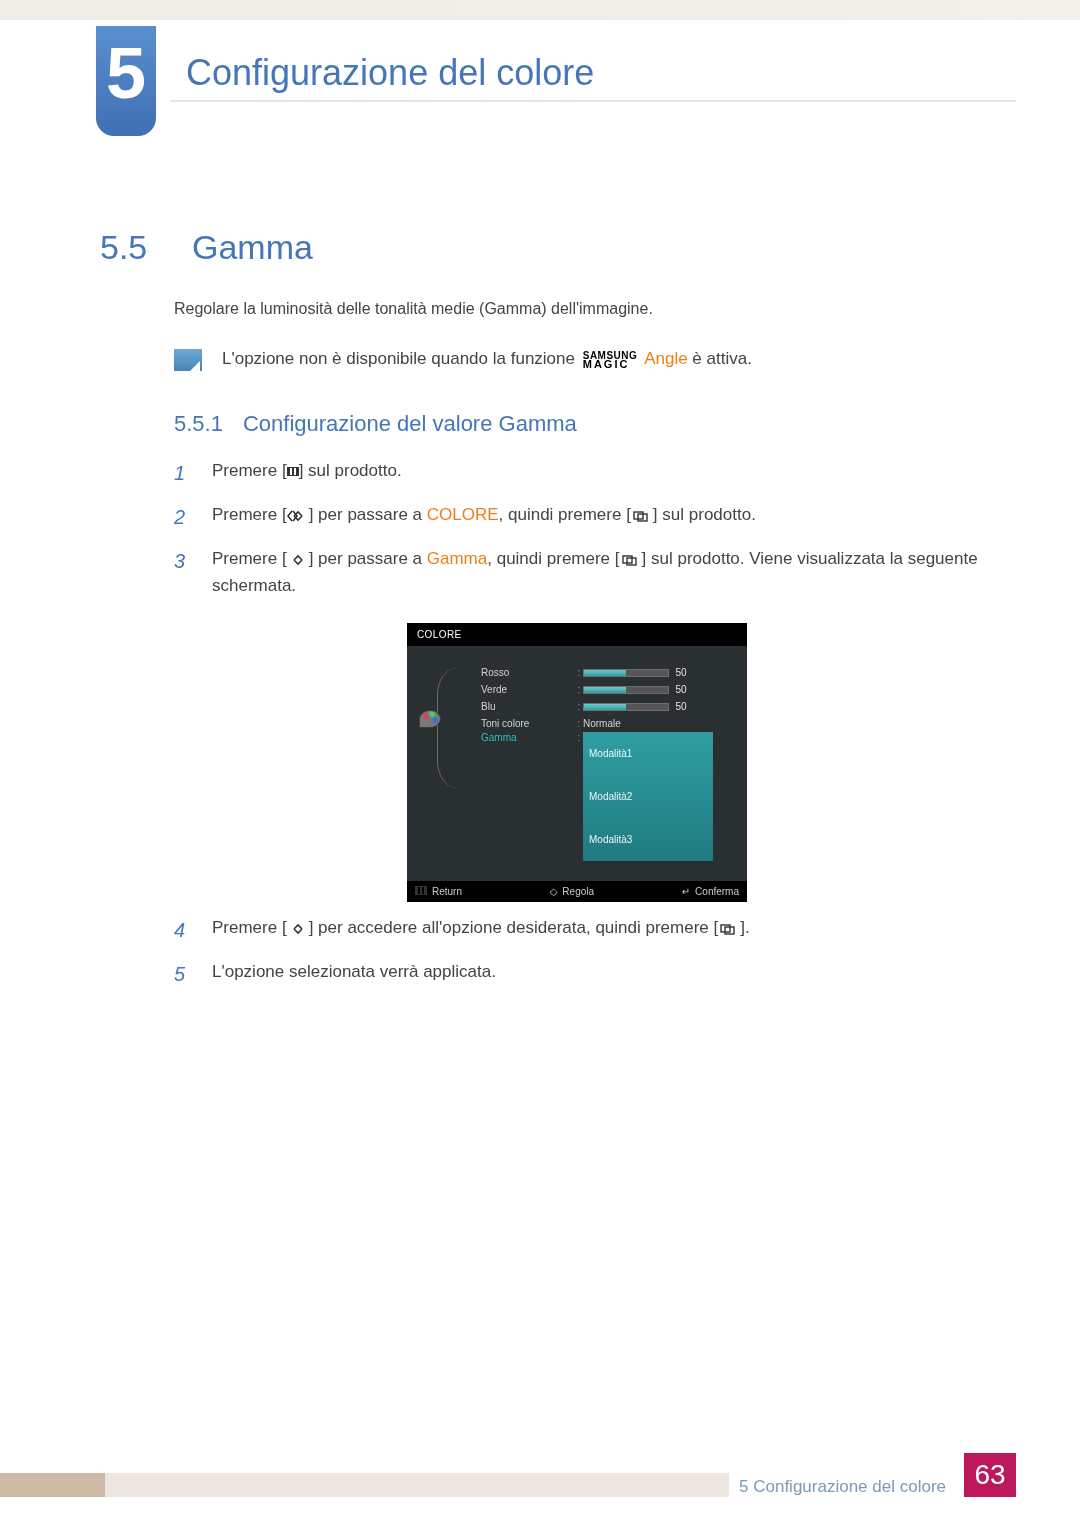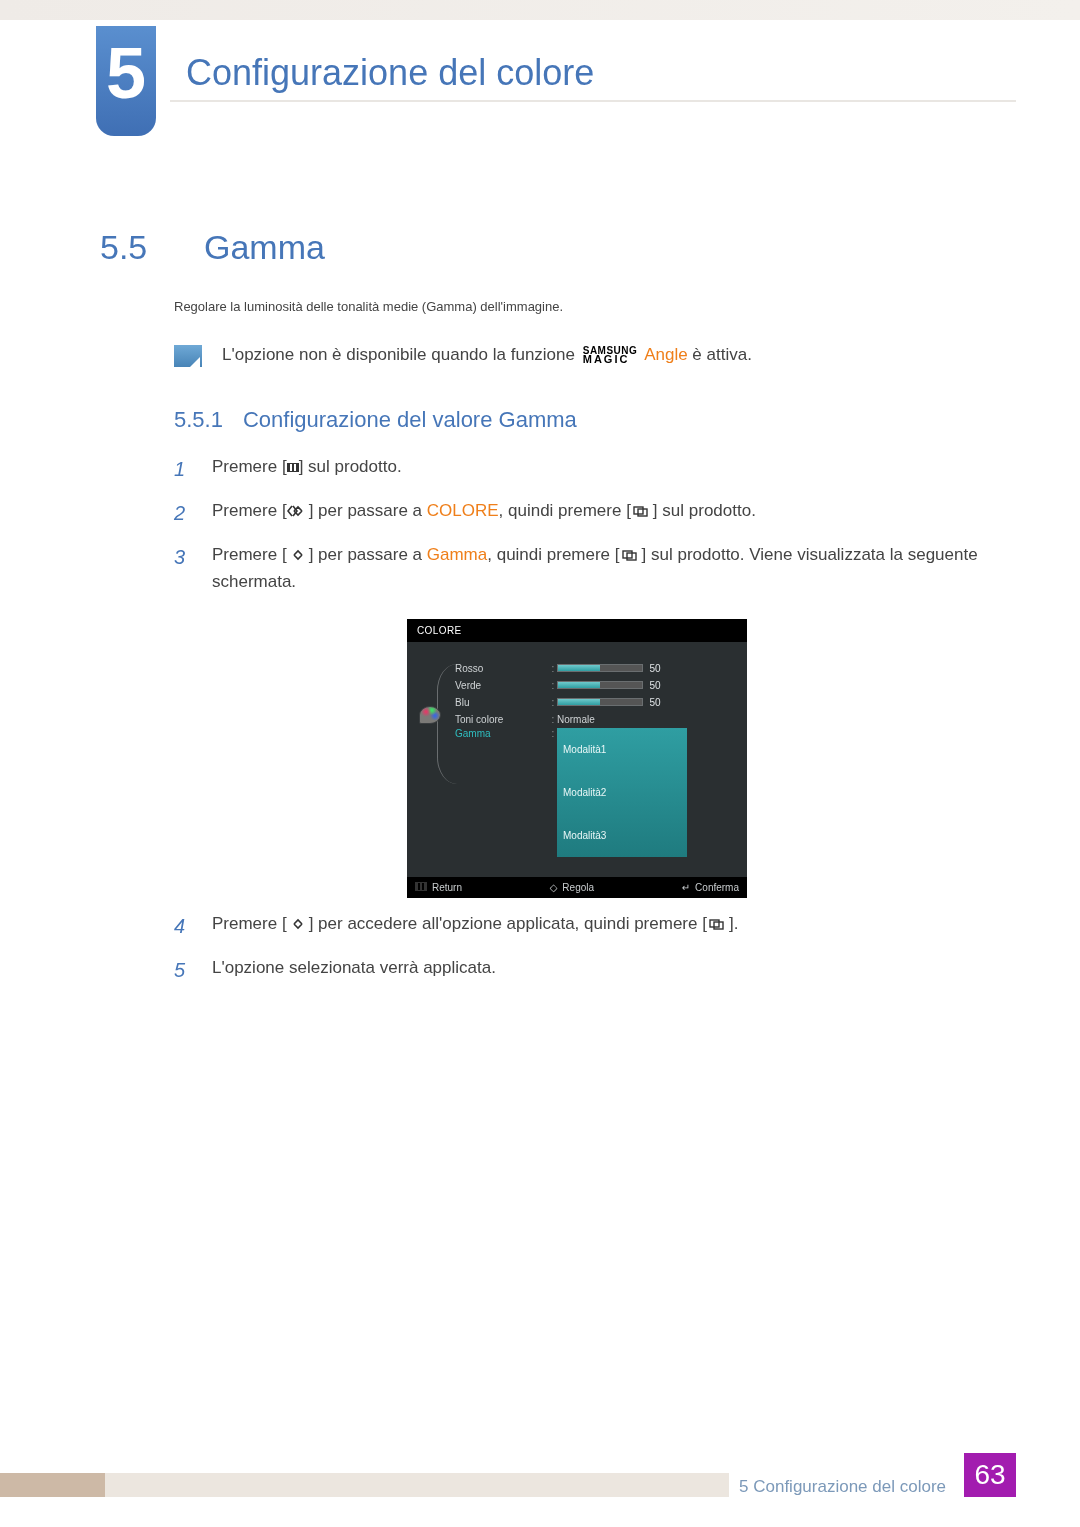--- a/index.html
+++ b/index.html
@@ -48,37 +48,37 @@
     background: #e9e6e2;
     margin: 0 64px 0 170px;
     position: relative;
     top: -36px;
   }
   .content {
     padding: 50px 100px 0 100px;
   }
   .sec-row {
     display: flex;
-    gap: 40px;
+    gap: 28px;
     margin-top: 40px;
   }
   .sec-num {
     color: #4676b8;
     font-size: 34px;
     font-weight: 500;
     width: 64px;
   }
   .sec-title {
     color: #4676b8;
     font-size: 34px;
     font-weight: 500;
   }
   .body-text {
     padding-left: 74px;
-    font-size: 13px;
+    font-size: 16px;
     line-height: 1.5;
     color: #444;
   }
   .para { margin-top: 30px; }
   .note-row {
     display: flex;
     align-items: flex-start;
     gap: 20px;
     margin-top: 28px;
     padding-left: 74px;
@@ -209,21 +209,21 @@
     position: relative;
     border: 1px solid #6a6e70;
   }
   .osd-bar .fill {
     position:absolute; top:0; left:0; bottom:0;
     width: 50%;
     background: linear-gradient(to bottom,#6fc9cc,#2f9ea2);
   }
   .osd-valnum { width: 24px; text-align: center; color:#dfe3e5; }
   .osd-right { flex:1; }
-  .osd-rows { display:flex; flex-direction:column; }
+  .osd-rows { display:flex; flex-direction:column;margin-left:26px; }
   .osd-gamma-opts {
     background: linear-gradient(to bottom,#2f9ea2,#1f7b7f);
     color:#e8f7f7;
     width: 130px;
     margin-top:0;
   }
   .osd-gamma-opts div { padding: 16px 6px; font-size:10px; }
   .osd-footer {
     display:flex;
     background:#000;
@@ -255,21 +255,21 @@
   }
   .footer-text {
     color: #7c99b9;
     font-size: 17px;
     padding: 0 18px 0 10px;
     white-space: nowrap;
   }
   .footer-pagebox {
     width: 52px;
     height: 44px;
-    background: #a21caf;
+    background: #be185d;
     color: #fff;
     font-size: 28px;
     display: flex;
     align-items: center;
     justify-content: center;
     margin-right: 64px;
   }
 </style>
 </head>
 <body>
@@ -417,21 +417,21 @@
       </div>
     </div>
 
     <div class="step">
       <div class="step-num">4</div>
       <div class="step-body">
         <span>Premere [</span><span class="icon-inline icon-updown">
             <svg viewBox="0 0 22 12">
               <path d="M3 6 L7 2 L11 6 M3 6 L7 10 L11 6" fill="none" stroke="#333" stroke-width="1.6" transform="translate(4,0)"></path>
             </svg>
-          </span><span>] per accedere all'opzione applicata, quindi premere [</span><span class="icon-inline icon-enter">
+          </span><span>] per accedere all'opzione desiderata, quindi premere [</span><span class="icon-inline icon-enter">
             <svg viewBox="0 0 18 12">
               <rect x="1" y="2" width="9" height="7" fill="none" stroke="#333" stroke-width="1.4"></rect>
               <rect x="5" y="4" width="9" height="7" fill="none" stroke="#333" stroke-width="1.4"></rect>
             </svg>
           </span><span>].</span>
       </div>
     </div>
 
     <div class="step">
       <div class="step-num">5</div>

